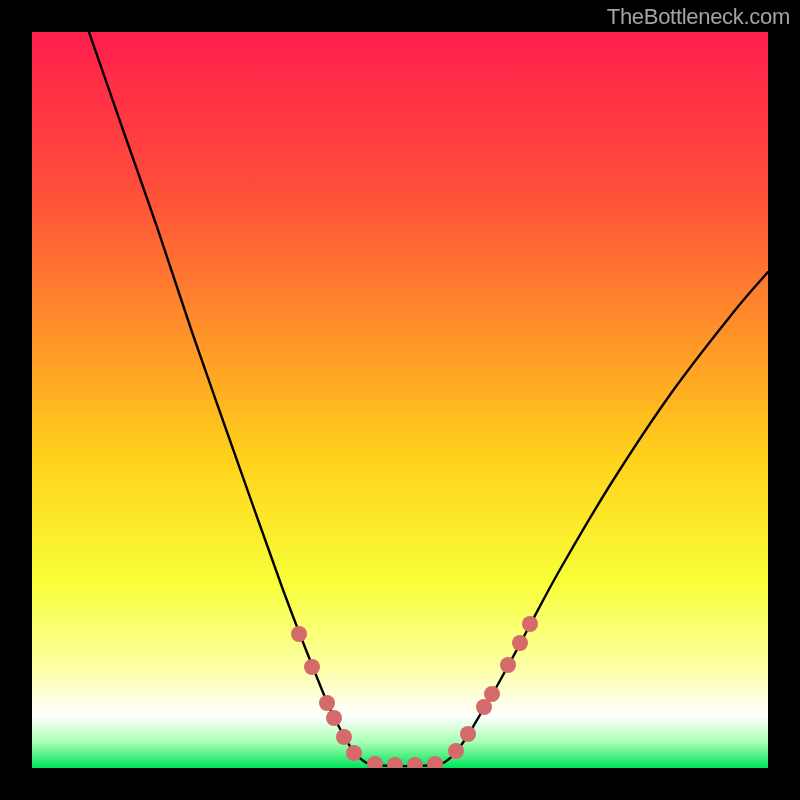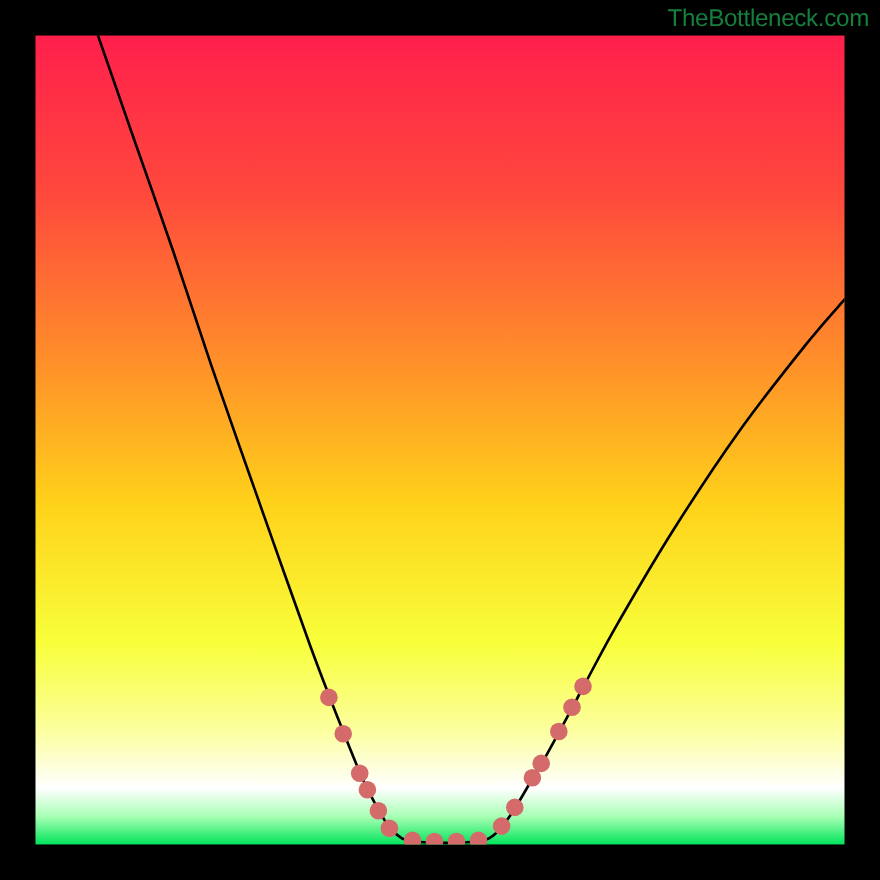--- a/index.html
+++ b/index.html
@@ -31,21 +31,21 @@
     position: absolute;
     left: 0;
     top: 0;
     width: 100%;
     height: 100%;
   }
   .watermark {
     position: absolute;
     top: 4px;
     right: 10px;
-    color: #15803d;
+    color: #a3a3a3;
     font-size: 22px;
     font-weight: 500;
     letter-spacing: -0.3px;
     font-family: Arial, Helvetica, sans-serif;
   }
   svg.curves {
     position: absolute;
     left: 0;
     top: 0;
     width: 100%;

